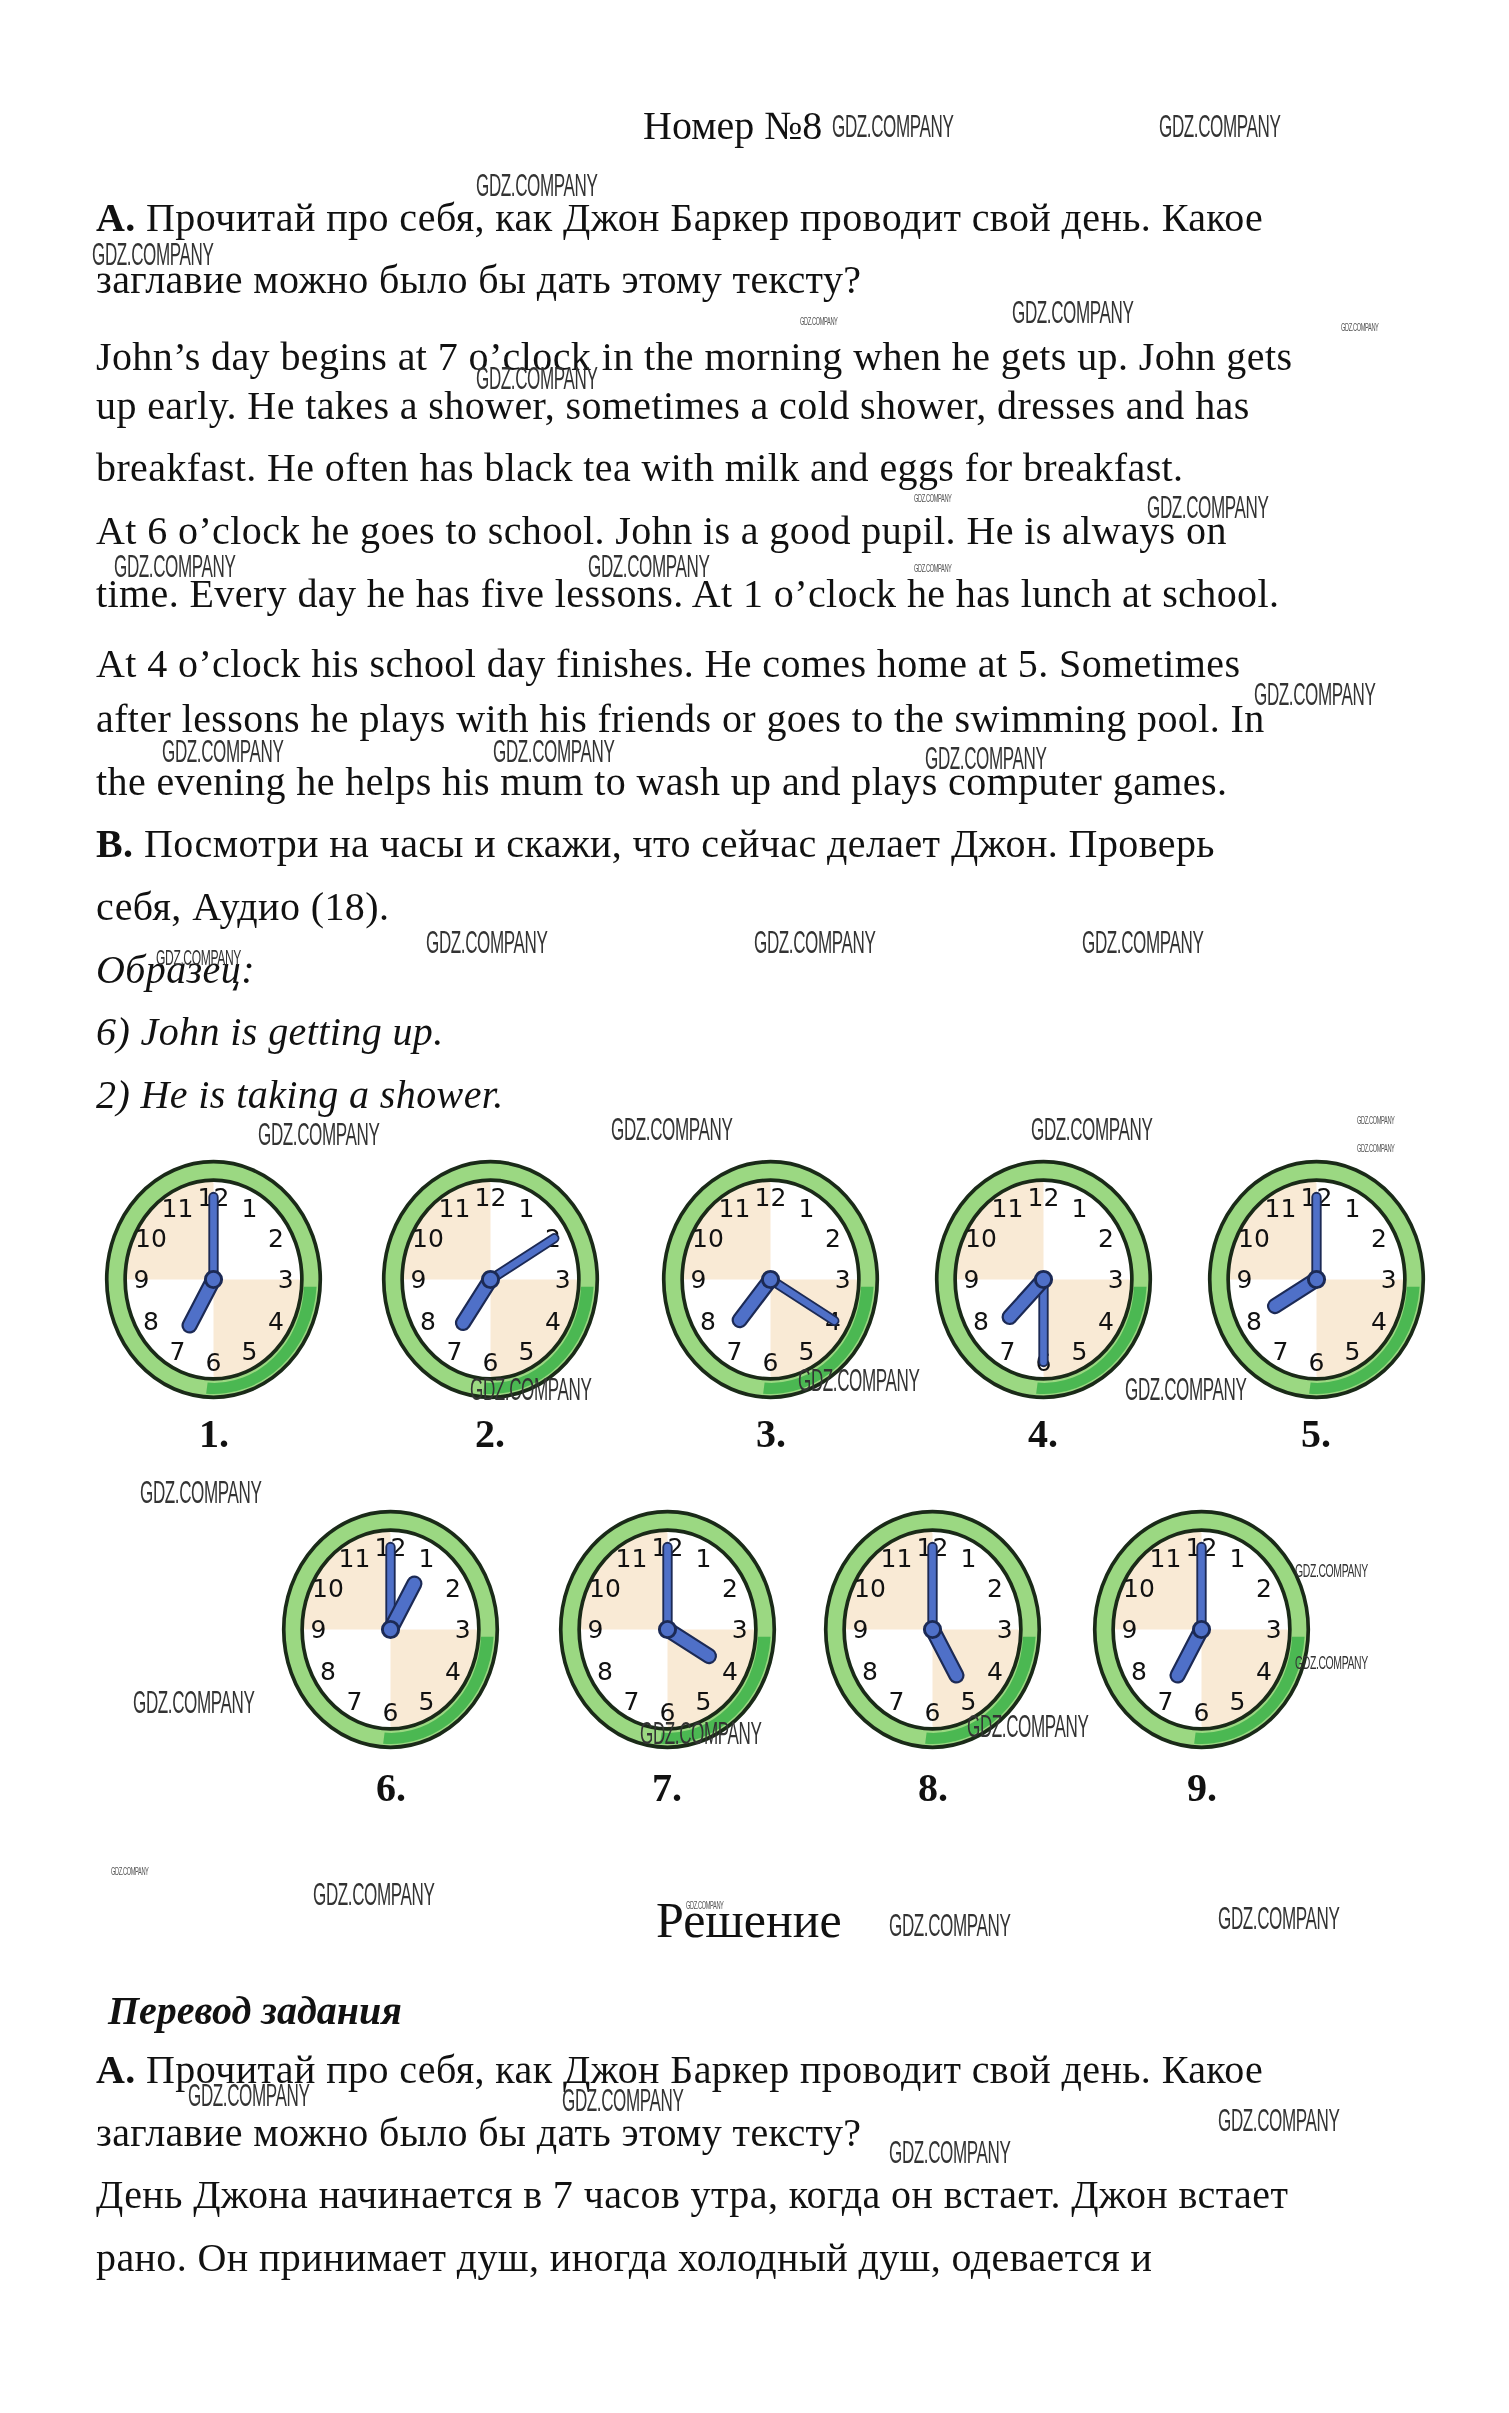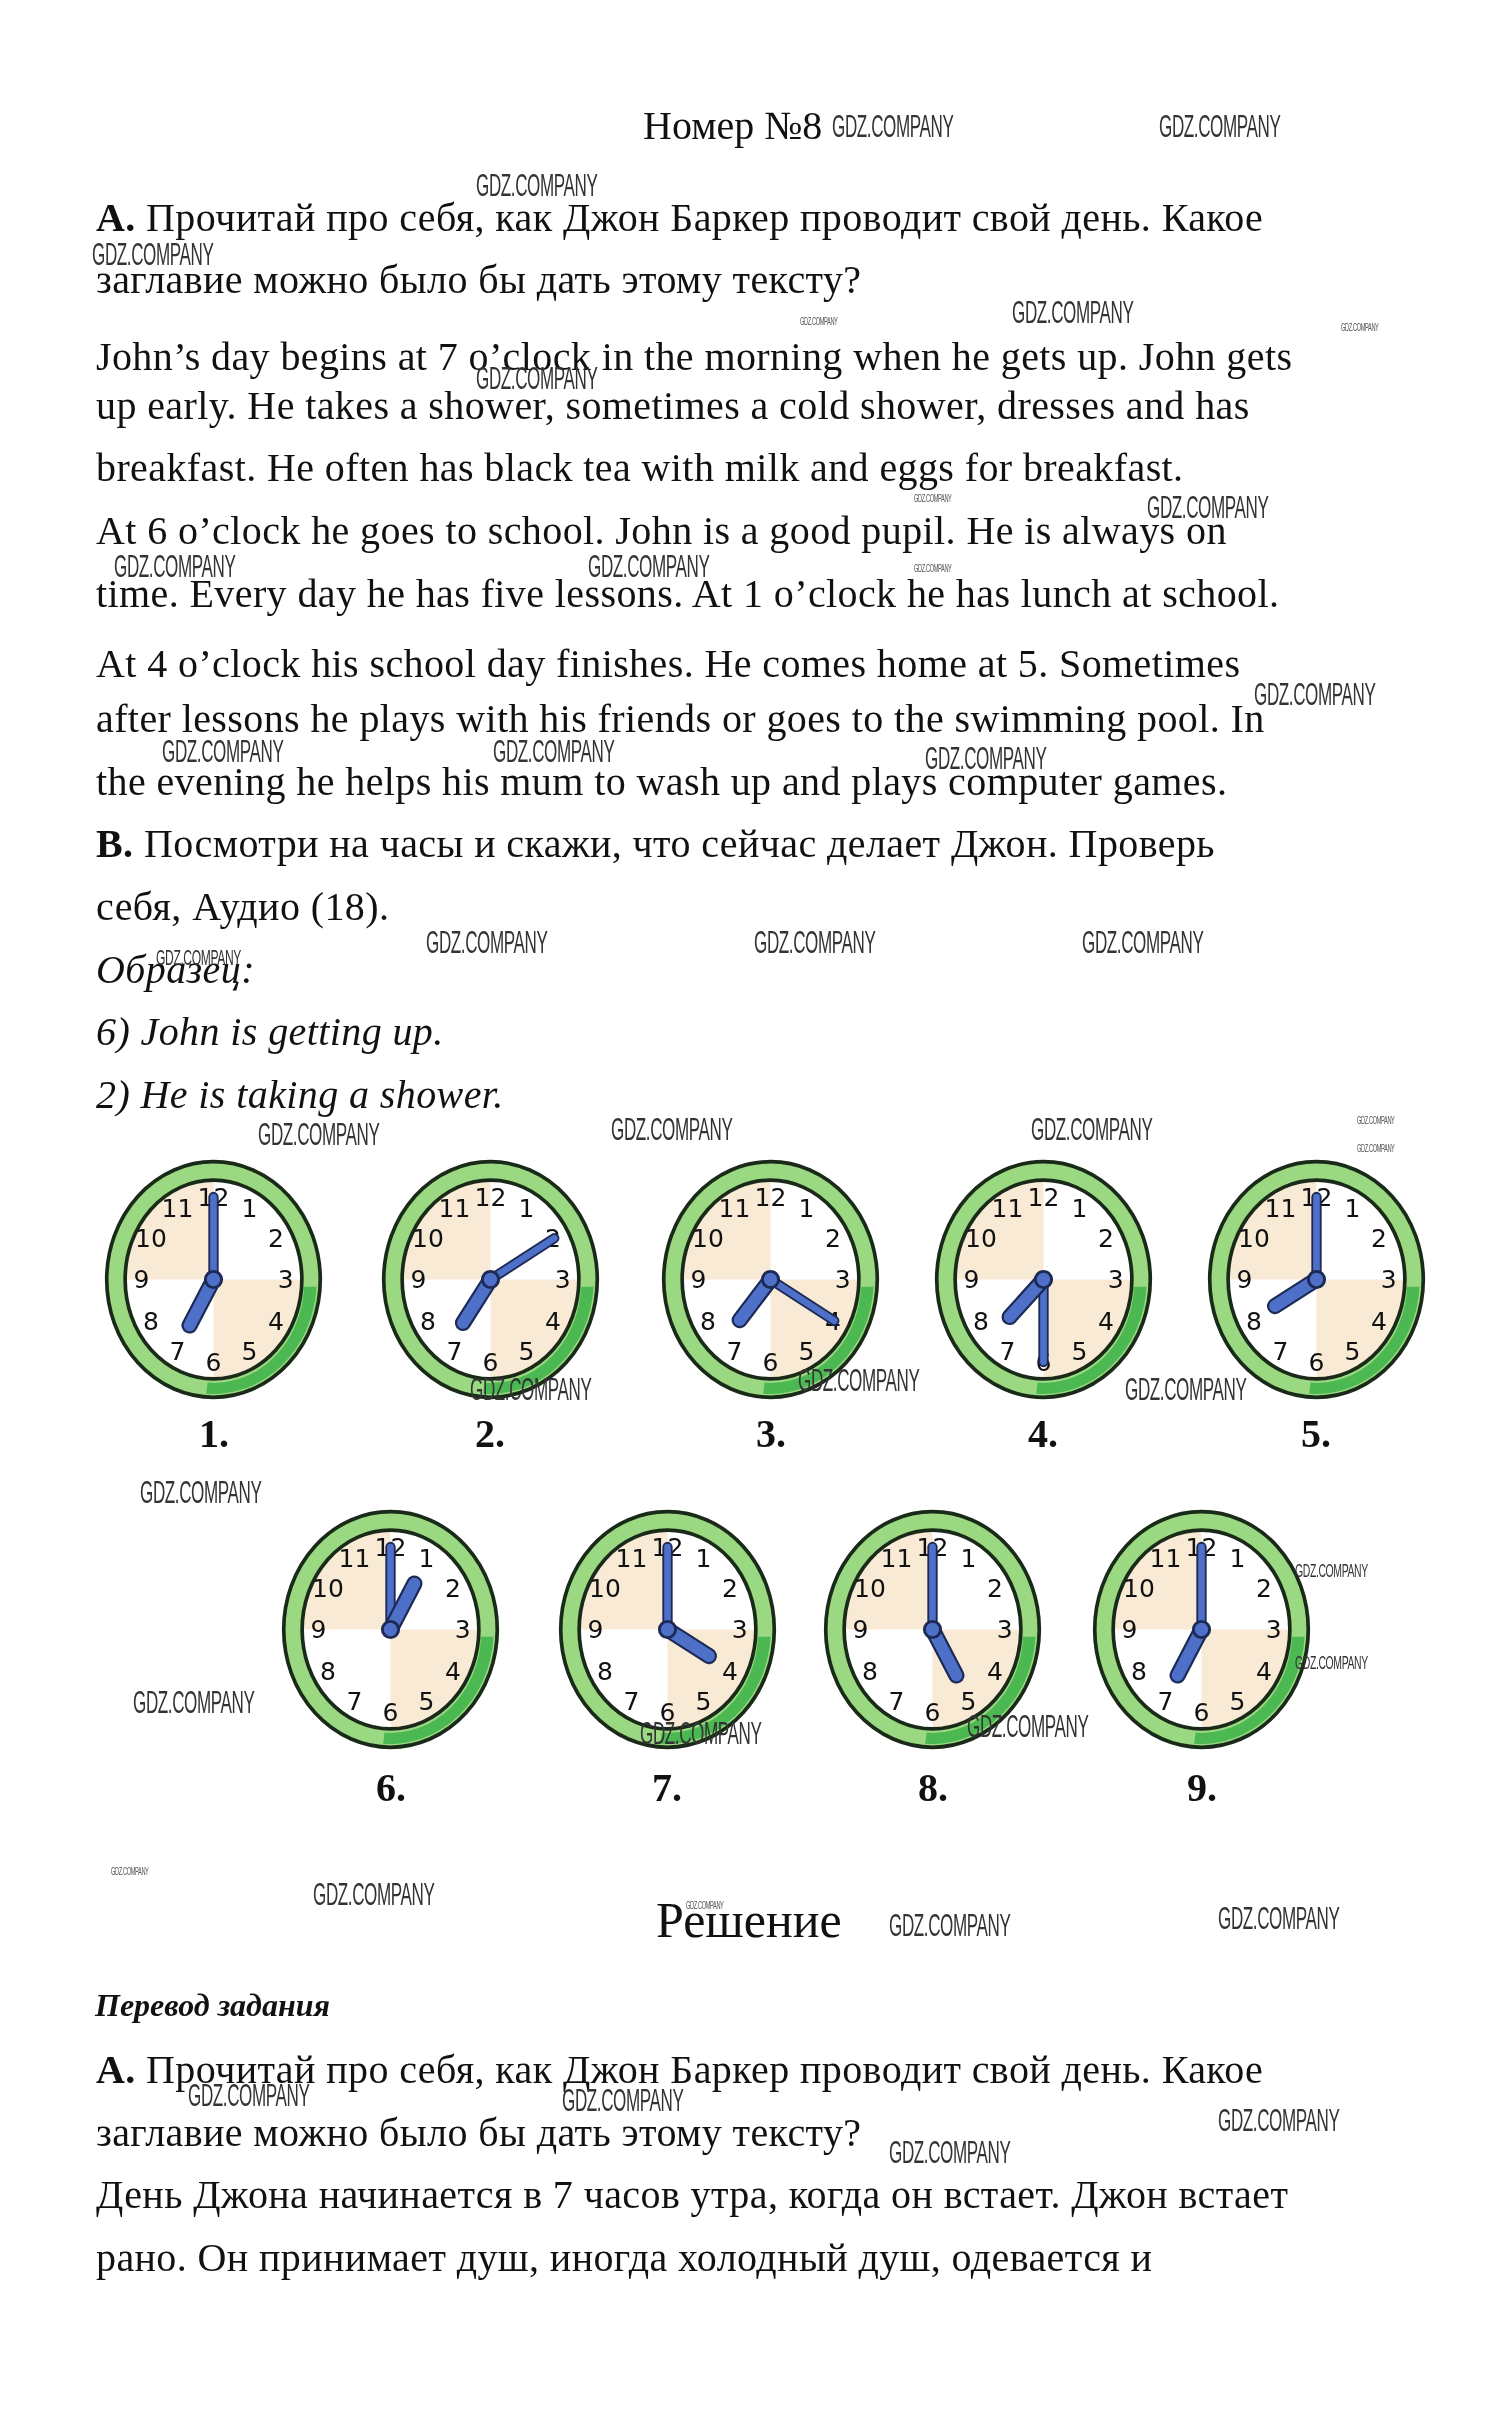--- a/index.html
+++ b/index.html
@@ -3,21 +3,21 @@
 <meta charset="utf-8">
 <style>
   html, body { margin: 0; padding: 0; background: #ffffff; }
   body { width: 1509px; height: 2413px; position: relative; overflow: hidden;
          font-family: "Liberation Serif", "DejaVu Serif", serif; color: #111; }
   .line { position: absolute; left: 96px; font-size: 40px; line-height: 1; white-space: nowrap; letter-spacing: 0.4px; }
   .bold { font-weight: bold; }
   .ital { font-style: italic; }
   .title { position: absolute; left: 643px; top: 102px; font-size: 40px; white-space: nowrap; }
   .center-head { position: absolute; left: 656px; top: 1891px; font-size: 50px; white-space: nowrap; }
-  .section-head { position: absolute; left: 95px; top: 1987px; font-size: 32px; font-weight: bold; font-style: italic; white-space: nowrap; }
+  .section-head { position: absolute; left: 108px; top: 1987px; font-size: 40px; font-weight: bold; font-style: italic; white-space: nowrap; }
   .wm { position: absolute; font-family: "Liberation Sans", "DejaVu Sans", sans-serif; color: #333;
         font-size: 31px; transform: scaleX(0.55); transform-origin: left top; letter-spacing: -0.7px;
         white-space: nowrap; font-weight: normal; pointer-events: none; }
   .wm.small { font-size: 10.3px; color: #555; }
   .clock { position: absolute; width: 221px; height: 243px; }
   .clock svg { width: 100%; height: 100%; overflow: visible; }
   .clock-label { position: absolute; font-size: 40px; font-weight: bold; white-space: nowrap; transform: translateX(-50%); }
 </style>
 </head>
 <body>

